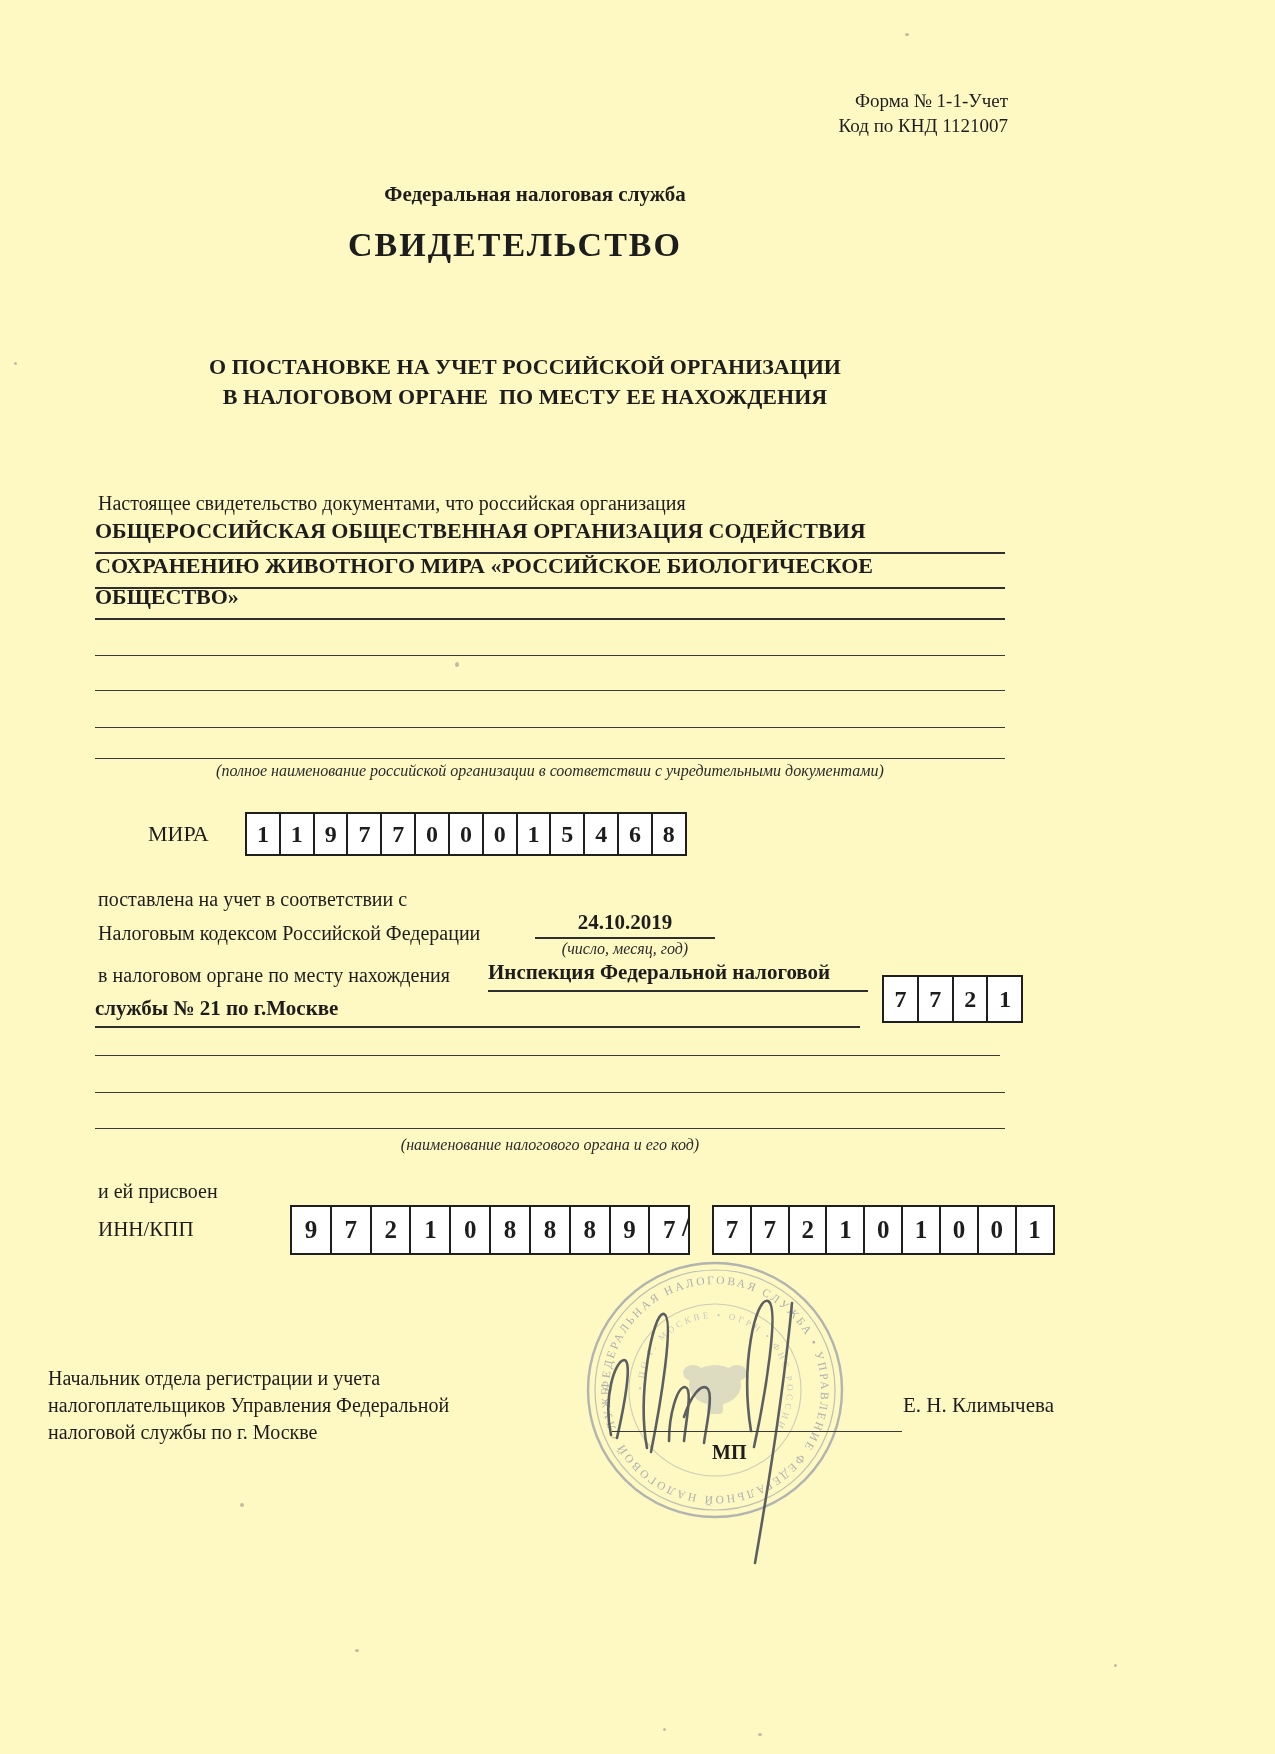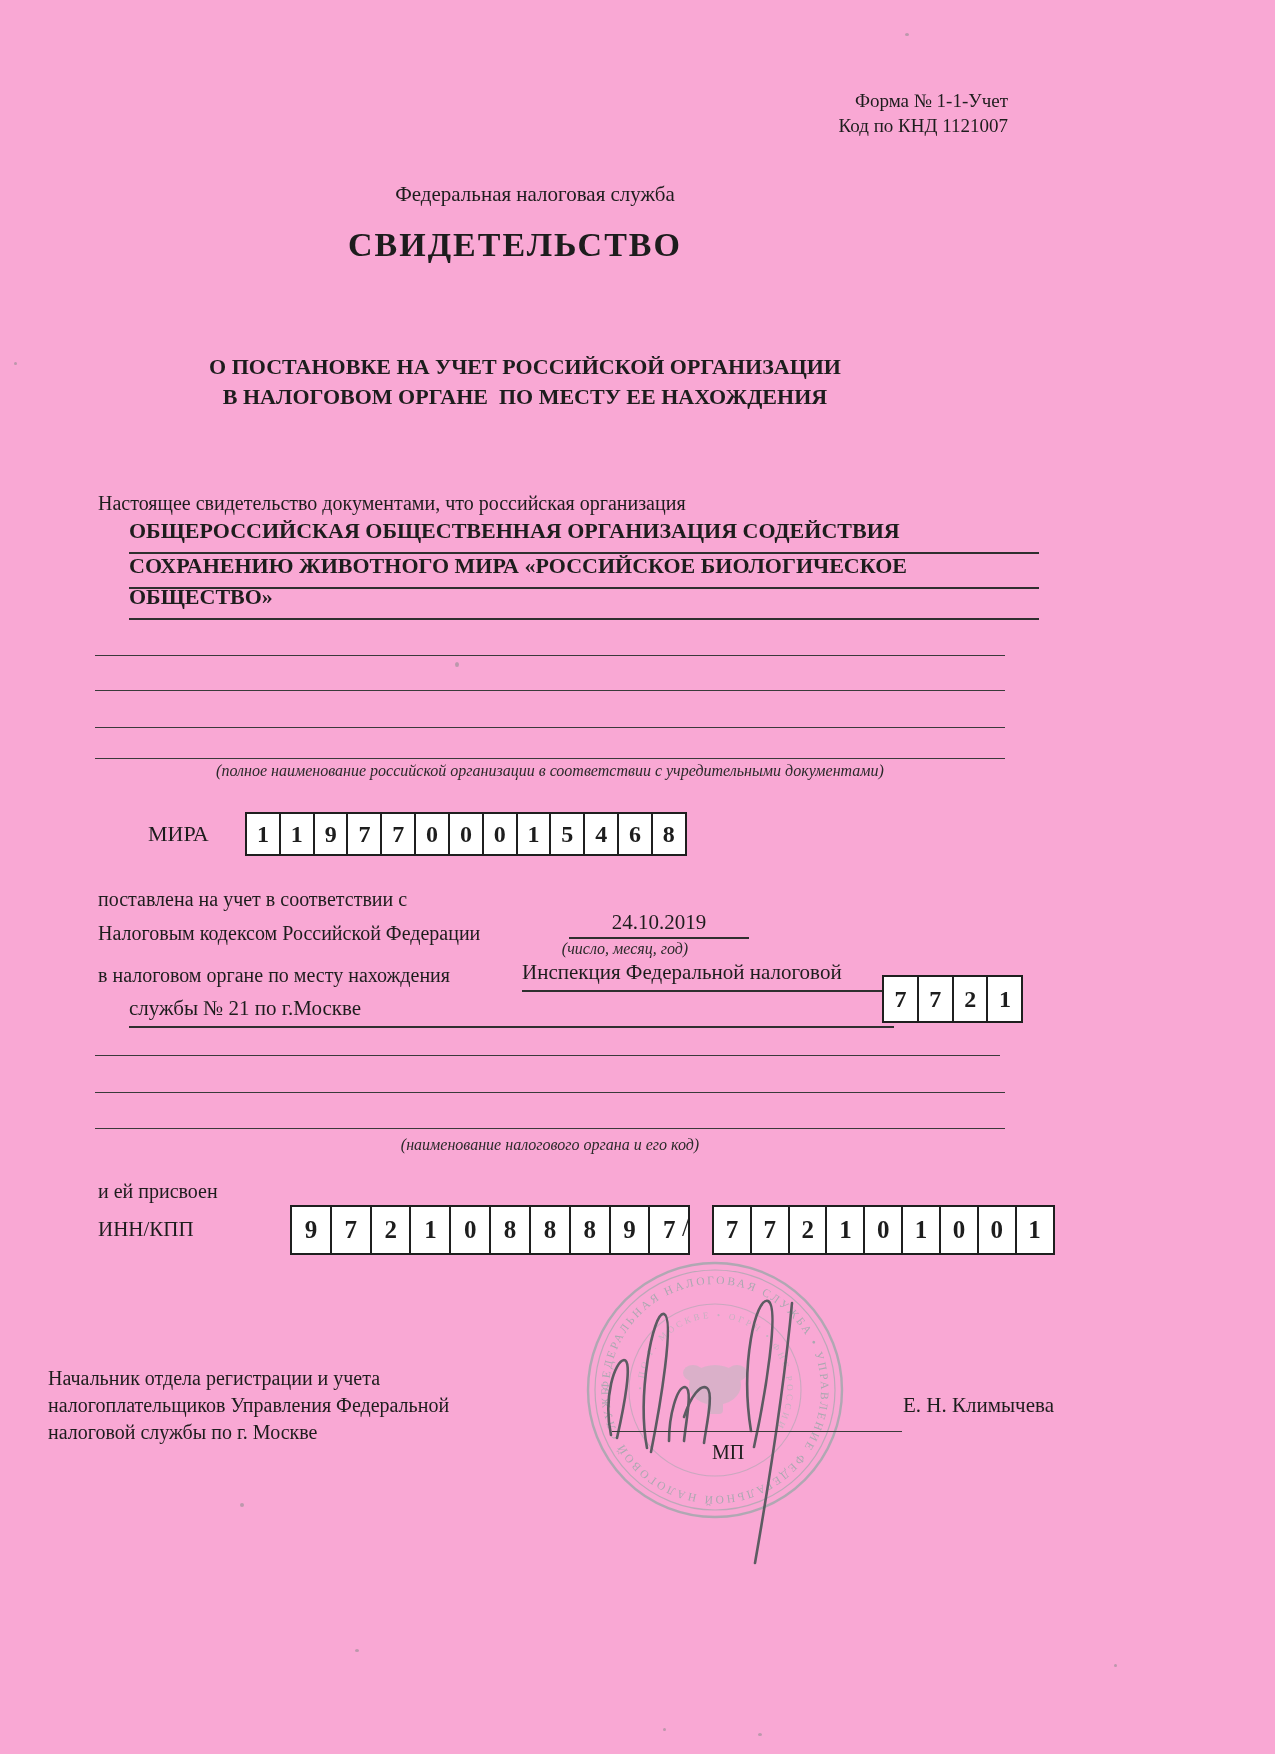--- a/index.html
+++ b/index.html
@@ -1,28 +1,28 @@
 <!DOCTYPE html>
 <html lang="ru"><head>
 <meta charset="utf-8">
 <style>
   html,body{margin:0;padding:0;background:#e8e8e8;}
   .page{
     position:relative; width:1275px; height:1754px;
-    background:#f9a8d4; color:#1d1d1d;
+    background:#fef9c3; color:#1d1d1d;
     font-family:"Liberation Serif", serif;
     overflow:hidden; margin:0 auto;
   }
   .abs{position:absolute;}
-  .b{font-weight:normal;}
+  .b{font-weight:bold;}
   .txt{font-size:20px; line-height:1.3;}
   .cap{font-size:16px; font-style:italic; color:#2a2a2a;}
   .center{text-align:center;}
   .right{text-align:right;}
-  .uline{border-bottom:2px solid #2f2f2f;margin-left:34px;}
+  .uline{border-bottom:2px solid #2f2f2f;}
   .uline-thin{border-bottom:1.6px solid #3a3a3a;}
   .cells{display:flex;}
   .cell{
     border:2.2px solid #1f1f1f; margin-left:-2.2px; background:#fff;
     display:flex; align-items:center; justify-content:center;
     font-weight:bold; font-family:"Liberation Serif", serif;
   }
   .cell:first-child{margin-left:0;}
   .cell-ogrn{width:32px; height:40px; font-size:24px;}
   .cell-code{width:33px; height:44px; font-size:24px;}

